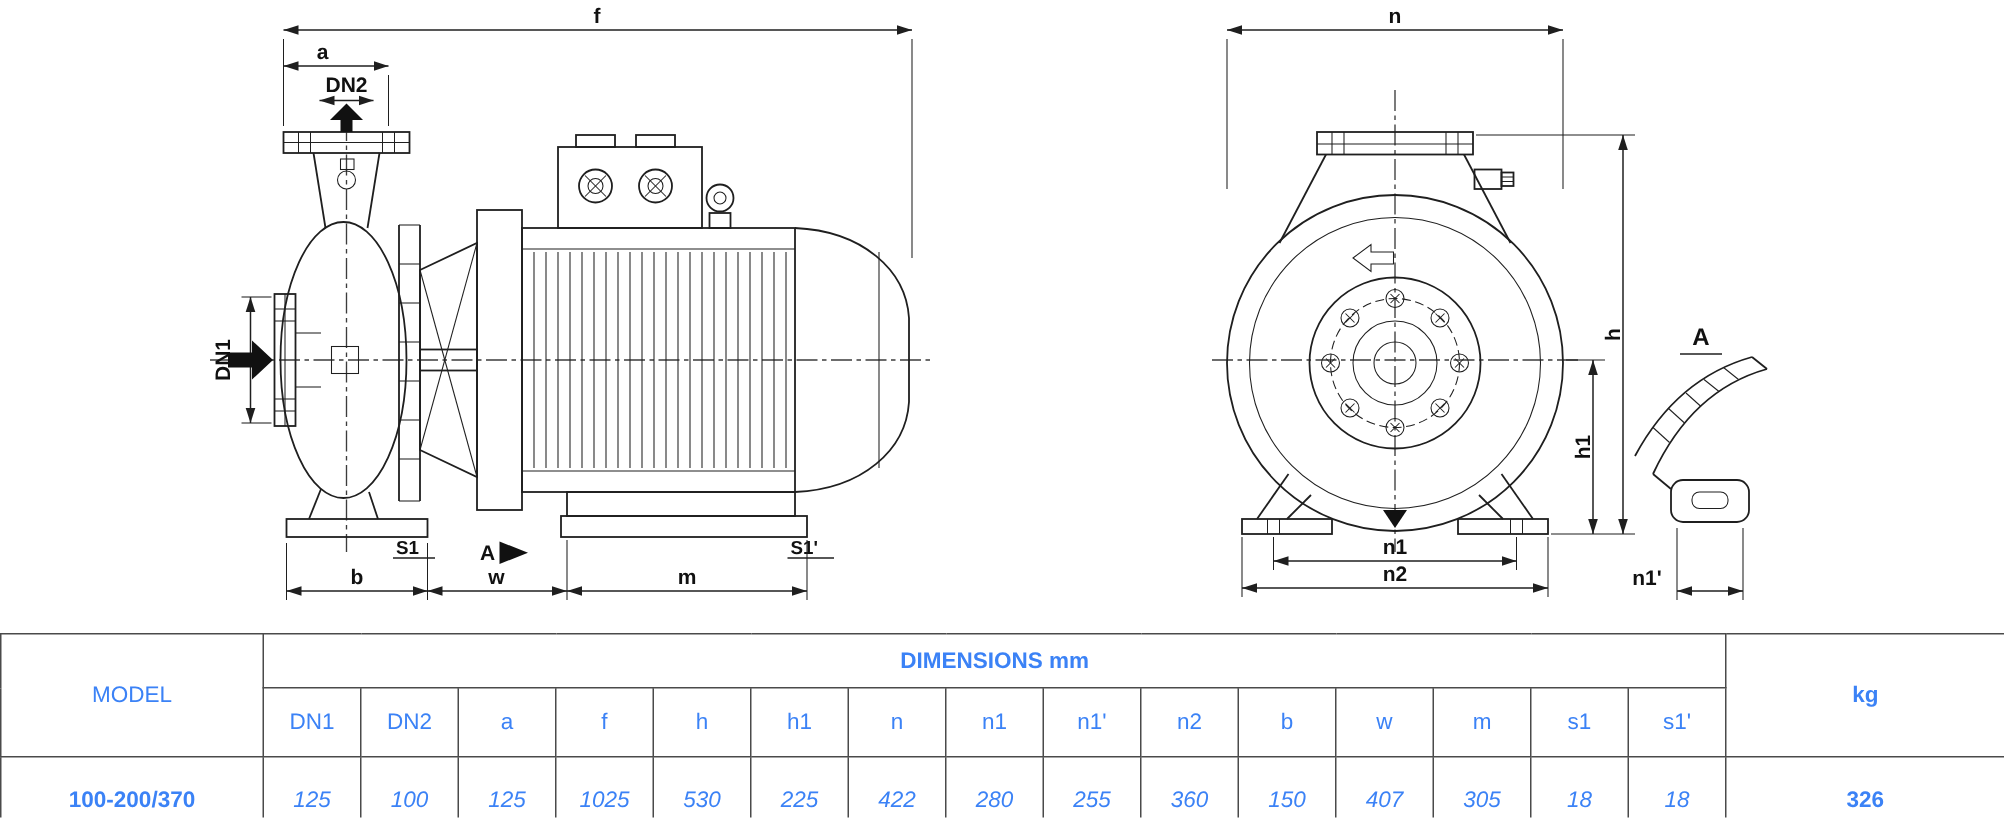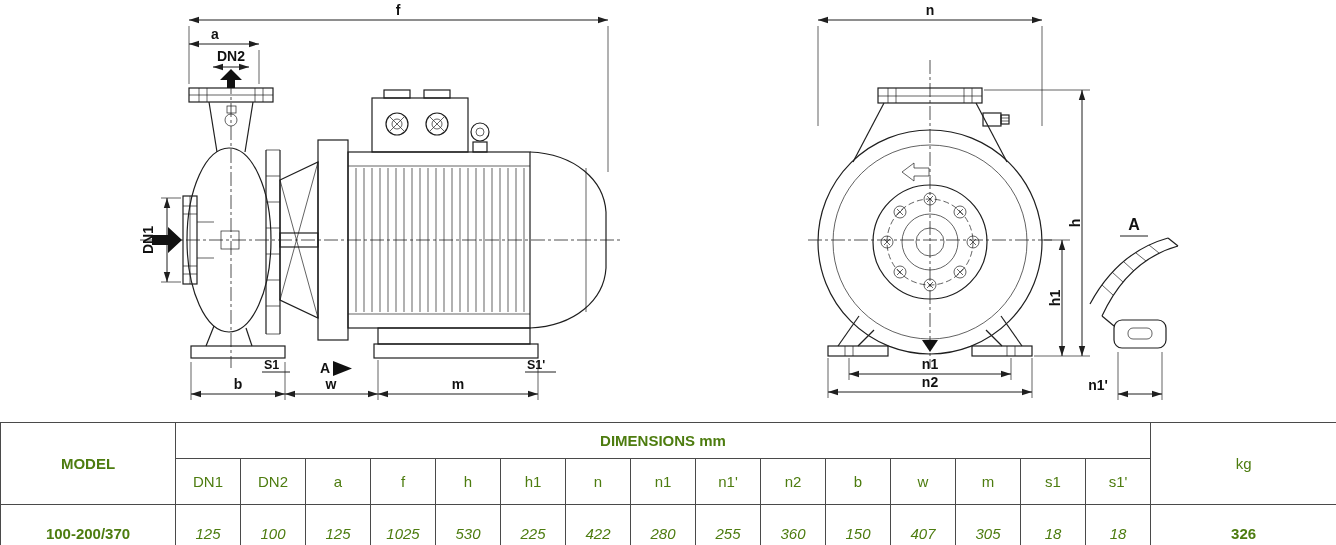--- a/index.html
+++ b/index.html
@@ -14,25 +14,25 @@
   .dim  { stroke:#1f1f1f; stroke-width:1;   fill:none; }
   .cl line { stroke:#3c3c3c; stroke-width:0.9; stroke-dasharray:14 3 3 3; }
   .dash { stroke-dasharray:6 3; }
   .solid { fill:#111; stroke:none; }
   text.lbl   { font:700 14px "Liberation Sans", sans-serif; fill:#111; stroke:none; }
   text.lbl-s { font:700 12.5px "Liberation Sans", sans-serif; fill:#111; stroke:none; }
 
   
   table.dims { border-collapse:collapse; table-layout:fixed; width:1336px; }
   table.dims td { border:1px solid #4a4a4a; text-align:center; vertical-align:middle;
-                  font-size:15px; color:#4d7c0f; }
+                  font-size:15px; color:#3b82f6; }
   tr.r1 { height:36px; } tr.r2 { height:46px; } tr.r3 { height:57px;padding-left:24px; }
-  td.model-h { border-left:none; border-top:none; font-weight:700; }
+  td.model-h { border-left:none; border-top:none; font-weight:400; }
   td.group-h { font-weight:700; }
-  td.kg-h    { border-right:none; font-weight:400; font-size:16px; }
+  td.kg-h    { border-right:none; font-weight:700; font-size:16px; }
   td.model-v { border-left:none; font-weight:700; font-size:16px; }
   td.val     { font-size:16px;font-style:italic; }
   td.kg-v    { border-right:none; font-weight:700; font-size:16px; }
 </style>
 </head>
 <body>
 
 <div class="drawing-wrap">
 <svg viewBox="0 0 1336 422" width="1336" height="422">
   <defs>

